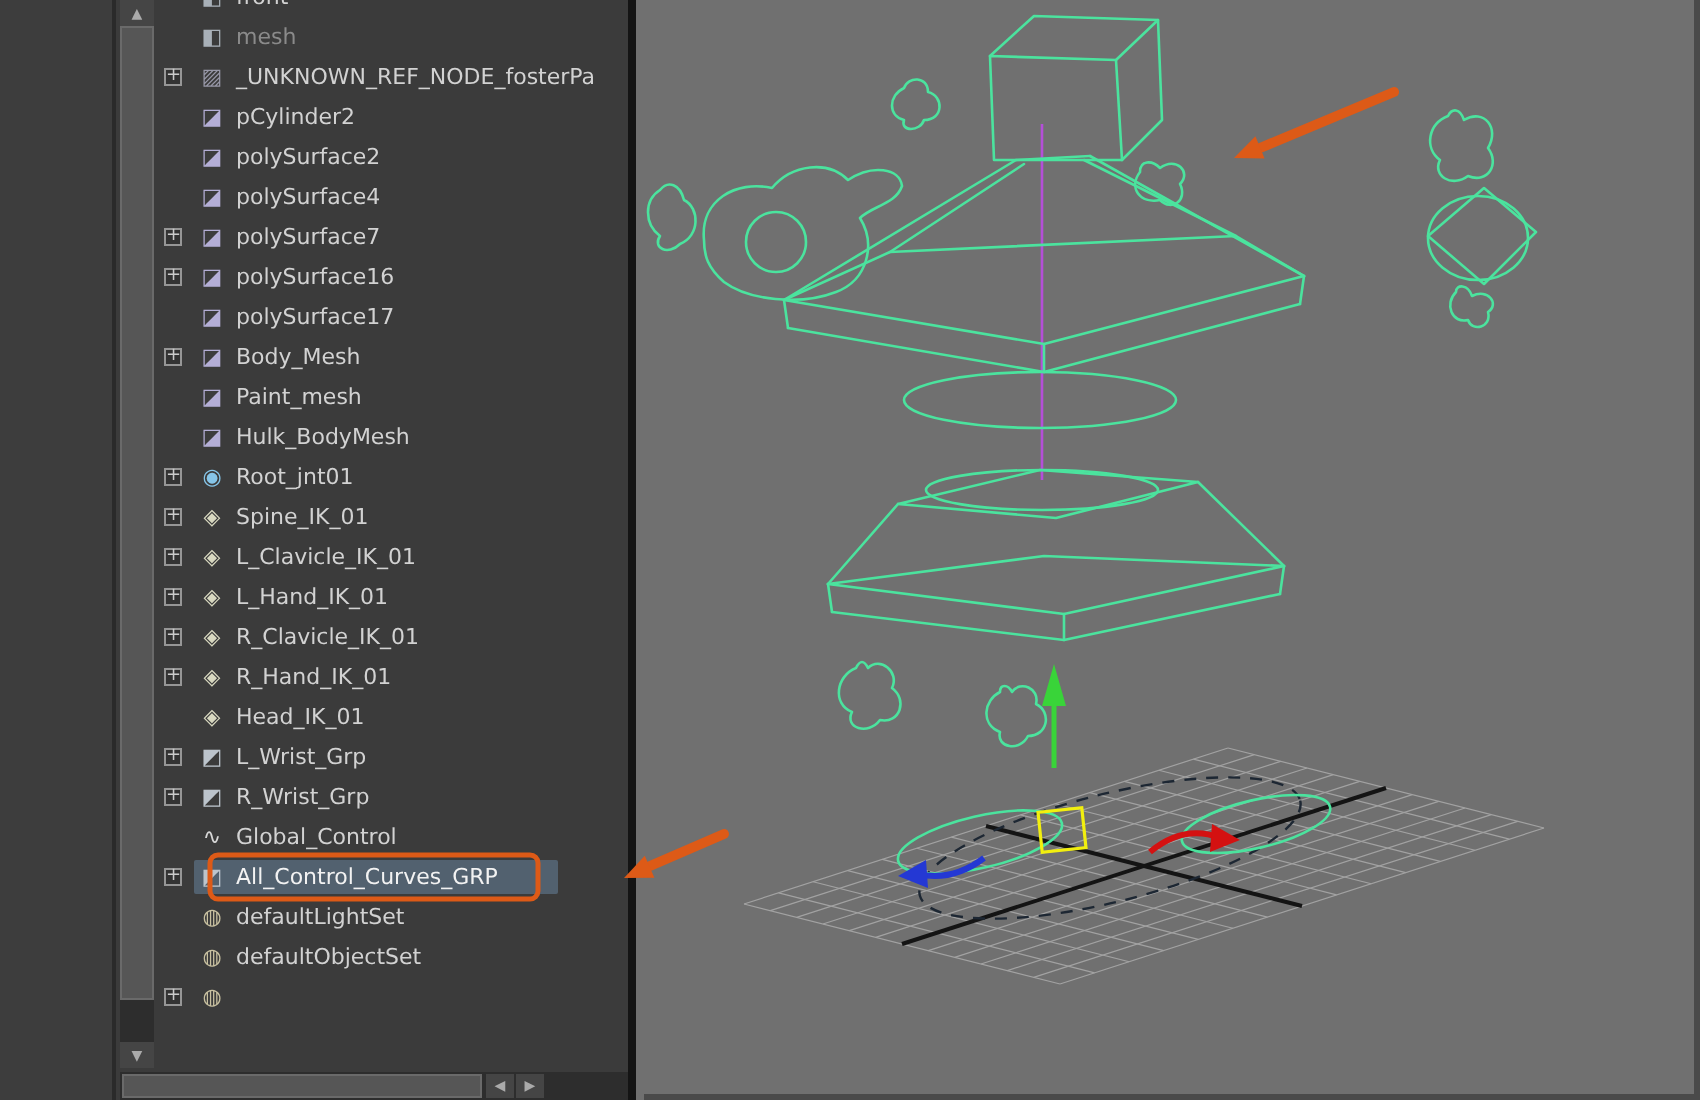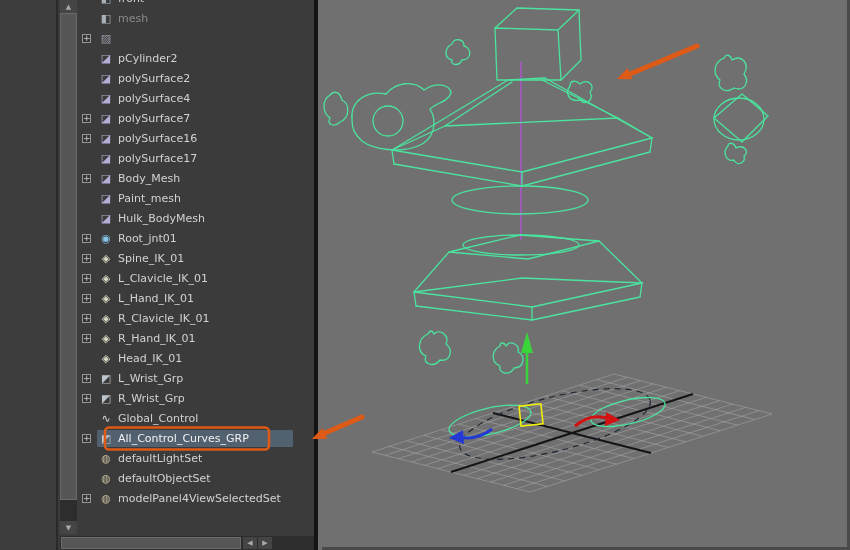--- a/index.html
+++ b/index.html
@@ -28,21 +28,21 @@
   #outliner{position:absolute;left:0;top:0;width:318px;height:550px;background:var(--panel-bg,#3b3b3b);
     z-index:2;overflow:hidden;border-right:4px solid #141414}
   #left-margin{position:absolute;left:0;top:0;width:58px;height:550px;background:#3d3d3d;border-right:2px solid #2a2a2a}
   #outliner-list{position:absolute;left:82px;top:-12px;right:0}
   .row{height:20px;display:flex;align-items:center;font-size:11px;color:var(--text,#d2d2d2);white-space:nowrap}
   .row.dimmed{color:var(--text-dim,#8a8a8a)}
   .expand{width:9px;height:9px;border:1px solid #969696;background:#333;font-size:9px;line-height:7px;
     text-align:center;color:#ccc;margin-right:6px;flex:none}
   .expand.none{border-color:transparent;background:transparent;color:transparent}
   .rowinner{display:inline-flex;align-items:center;padding:2px 6px 2px 2px;border-radius:1px}
-  .row.selected .rowinner{background:var(--selection-bg,#52616f);padding-right:44px}
+  .row.selected .rowinner{background:var(--selection-bg,#52616f);padding-right:30px}
   .row.selected .nlabel{color:#f2f2f2}
   .nicon{width:14px;text-align:center;font-size:11px;margin-right:5px;flex:none}
   .ic-camera{color:#a8b0b8}.ic-reference{color:#9898a8}.ic-mesh{color:#b4aed6}
   .ic-joint{color:#86c5e8}.ic-ikHandle{color:#d8d8c0}.ic-curve{color:#d8d8d8}
   .ic-transform{color:#bcc4cc}.ic-set{color:#c8c0a0}
 
   
   #vscroll{position:absolute;left:60px;top:0;width:17px;height:534px;background:#2d2d2d}
   .varrow{position:absolute;left:0;width:17px;height:13px;background:#454545;color:#aaa;font-size:7px;
     display:flex;align-items:center;justify-content:center}
@@ -202,20 +202,21 @@
           <span class="expand none"></span>
           <span class="rowinner">
             <span class="nicon ic-camera">◧</span>
             <span class="nlabel">mesh</span>
           </span>
         </div>
         <div class="row">
           <span class="expand">+</span>
           <span class="rowinner">
             <span class="nicon ic-reference">▨</span>
+            <span class="nlabel">_UNKNOWN_REF_NODE_fosterPa</span>
           </span>
         </div>
         <div class="row">
           <span class="expand none"></span>
           <span class="rowinner">
             <span class="nicon ic-mesh">◪</span>
             <span class="nlabel">pCylinder2</span>
           </span>
         </div>
         <div class="row">
@@ -362,21 +363,20 @@
           <span class="expand none"></span>
           <span class="rowinner">
             <span class="nicon ic-set">◍</span>
             <span class="nlabel">defaultObjectSet</span>
           </span>
         </div>
         <div class="row">
           <span class="expand">+</span>
           <span class="rowinner">
             <span class="nicon ic-set">◍</span>
-            <span class="nlabel">modelPanel4ViewSelectedSet</span>
           </span>
         </div>
       </div>
 
     <div id="hscroll">
       <div id="hthumb"></div>
       <div class="harrow left">
         <span>◀</span>
       </div>
       <div class="harrow right">

